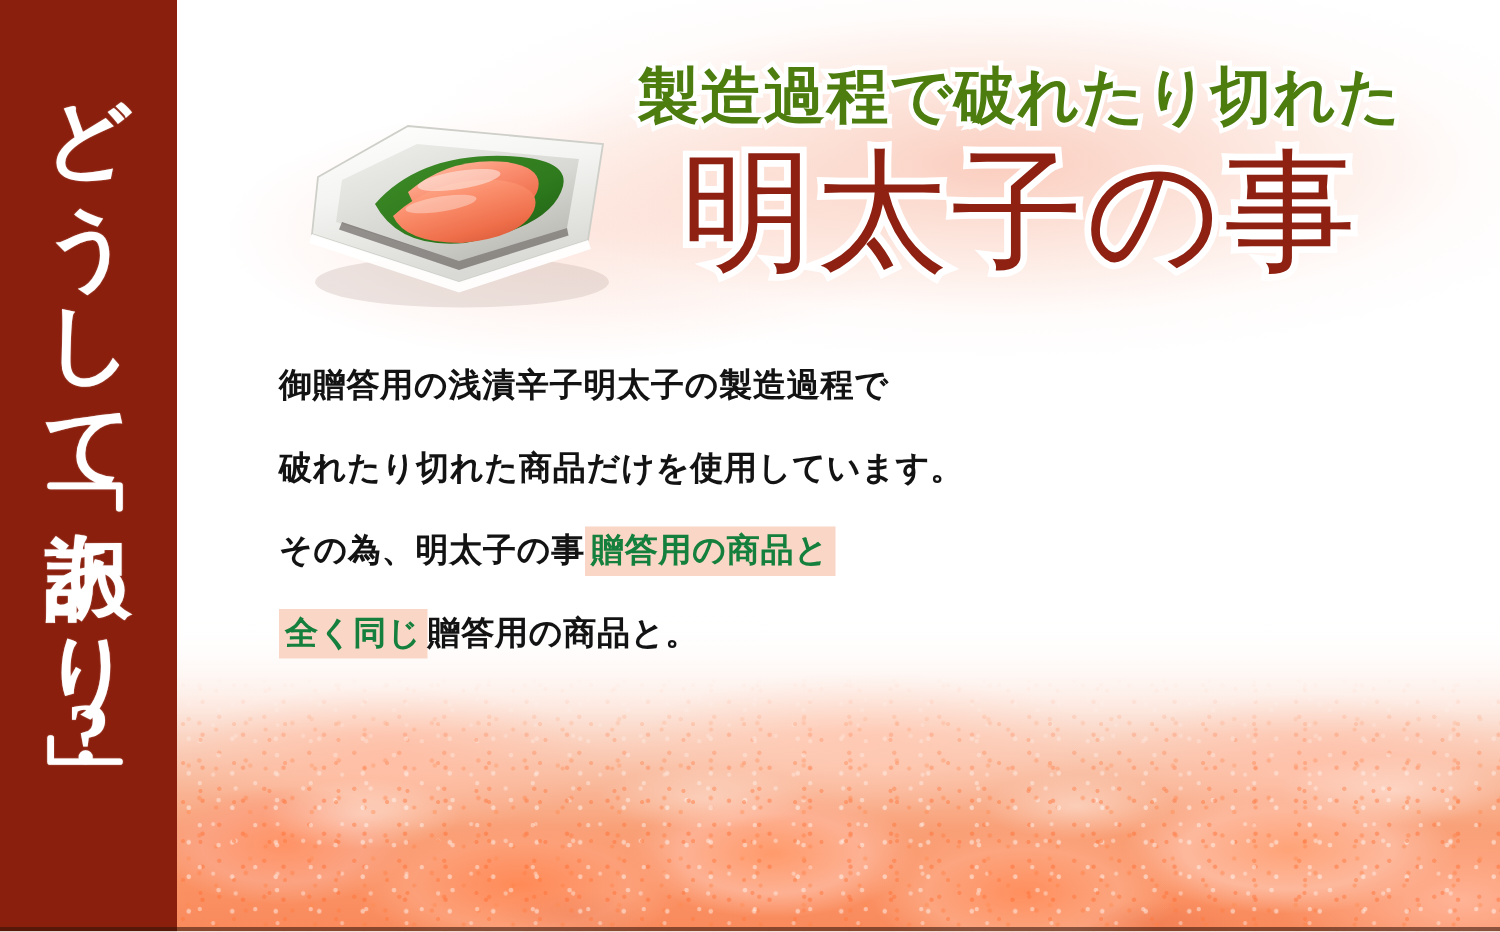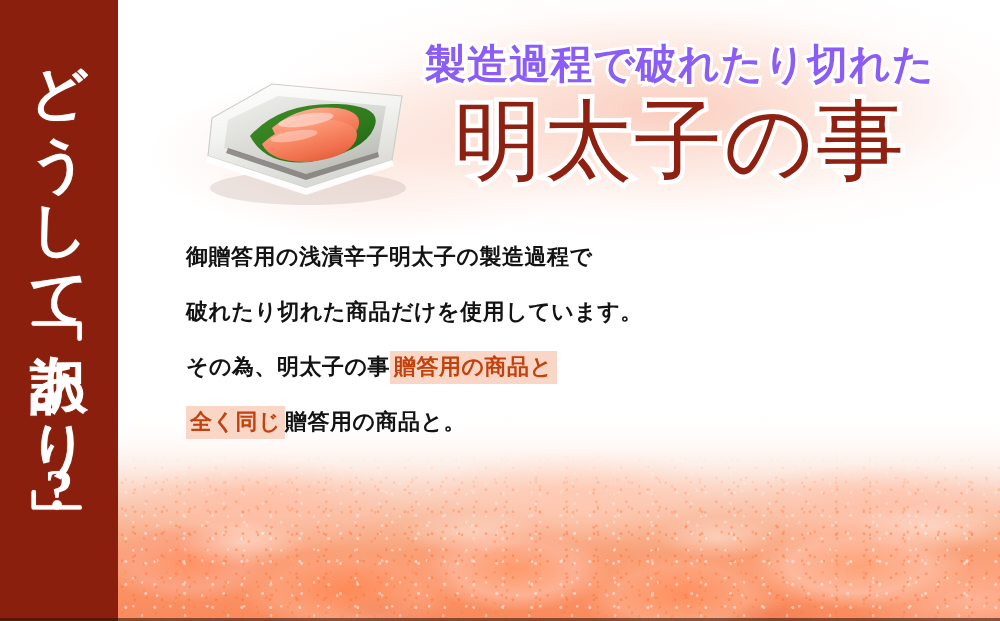--- a/index.html
+++ b/index.html
@@ -156,21 +156,21 @@
     height: 170px;
     z-index: 5;
     text-align: center;
   }
   .headline-sub {
     font-family: "Liberation Sans", "DejaVu Sans", sans-serif;
     font-weight: 700;
     font-size: 41px;
     line-height: 1;
     letter-spacing: 1px;
-    color: #8b5cf6;
+    color: #4d7c0f;
     -webkit-text-stroke: 6px #ffffff;
     paint-order: stroke fill;
     white-space: nowrap;
     margin: 14px 0 0 0;
   }
   .headline-main {
     font-family: "Liberation Sans", "DejaVu Sans", sans-serif;
     font-weight: 400;
     font-size: 88px;
     line-height: 1;
@@ -192,21 +192,21 @@
     font-family: "Liberation Serif", "DejaVu Serif", serif;
     font-size: 22px;
     font-weight: 700;
     line-height: 55px;
     color: #131313;
     letter-spacing: .5px;
   }
   .body-copy .line { white-space: nowrap; }
   .hl {
     background: #fad6c6;
-    color: #c2410c;
+    color: #15803d;
     padding: 3px 4px 5px 4px;
     box-decoration-break: clone;
     -webkit-box-decoration-break: clone;
   }
 
   
   .bottom-rule {
     position: absolute;
     left: 0; right: 0; bottom: 0;
     height: 3px;

